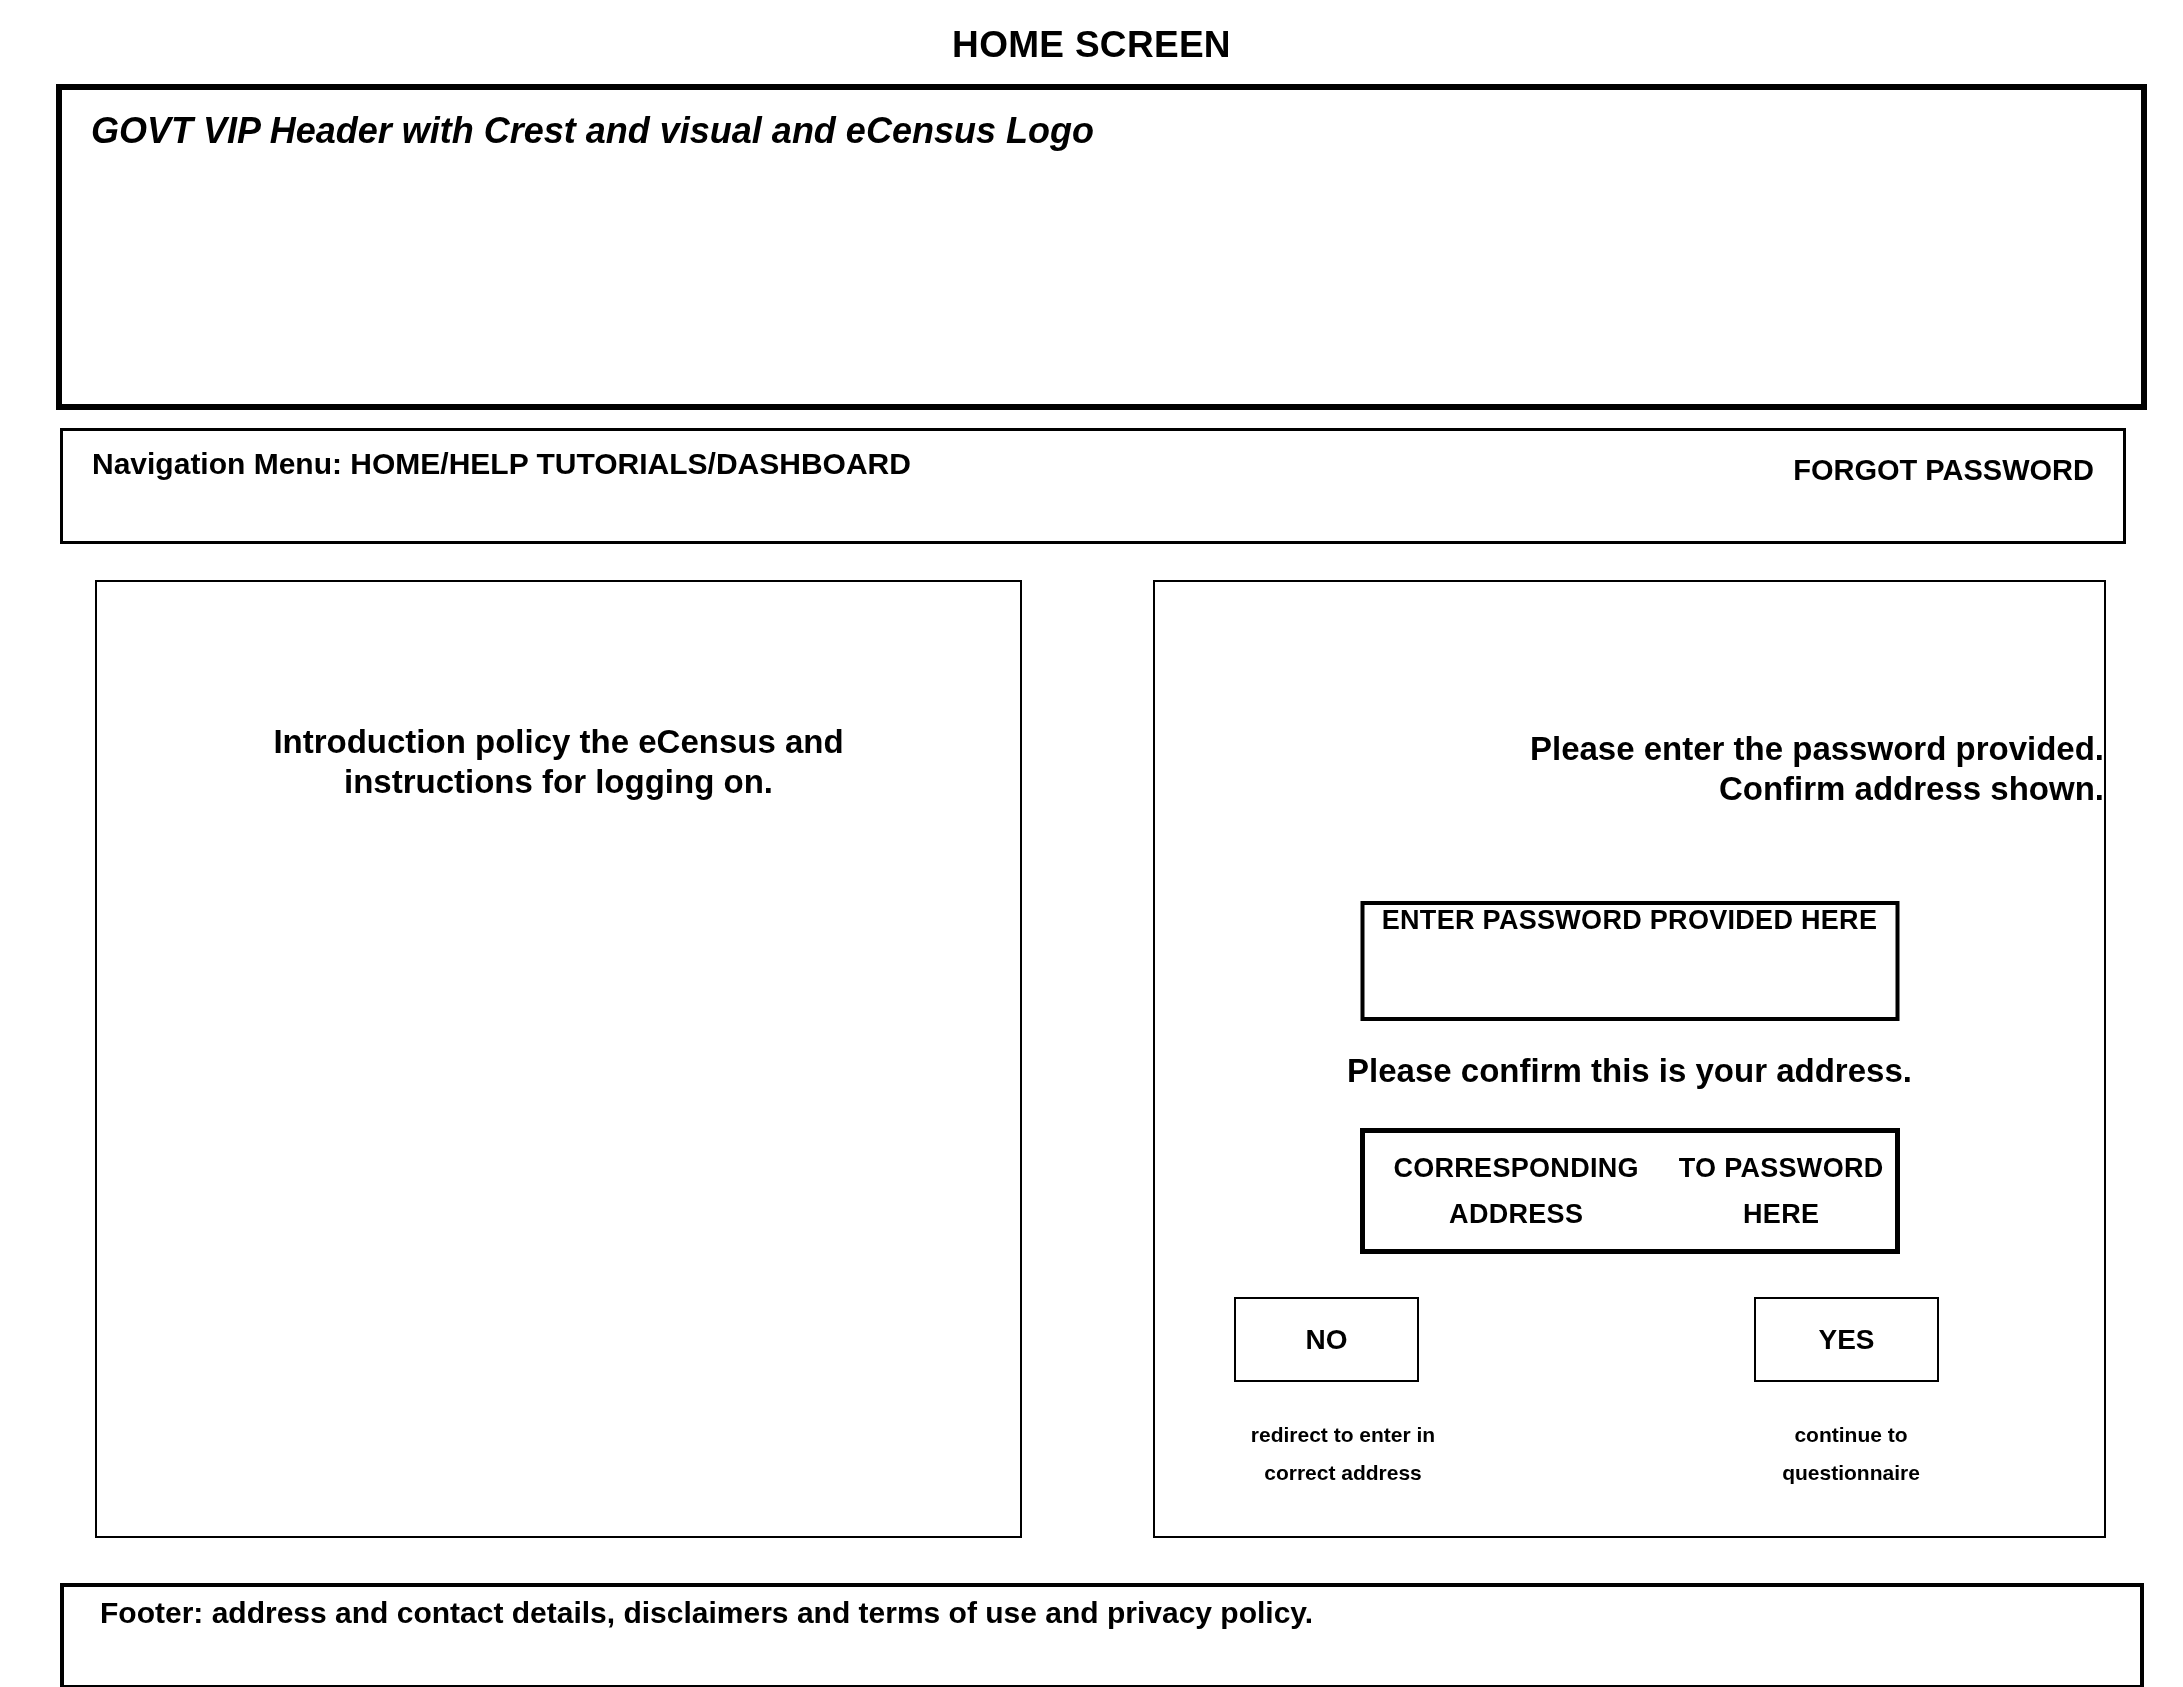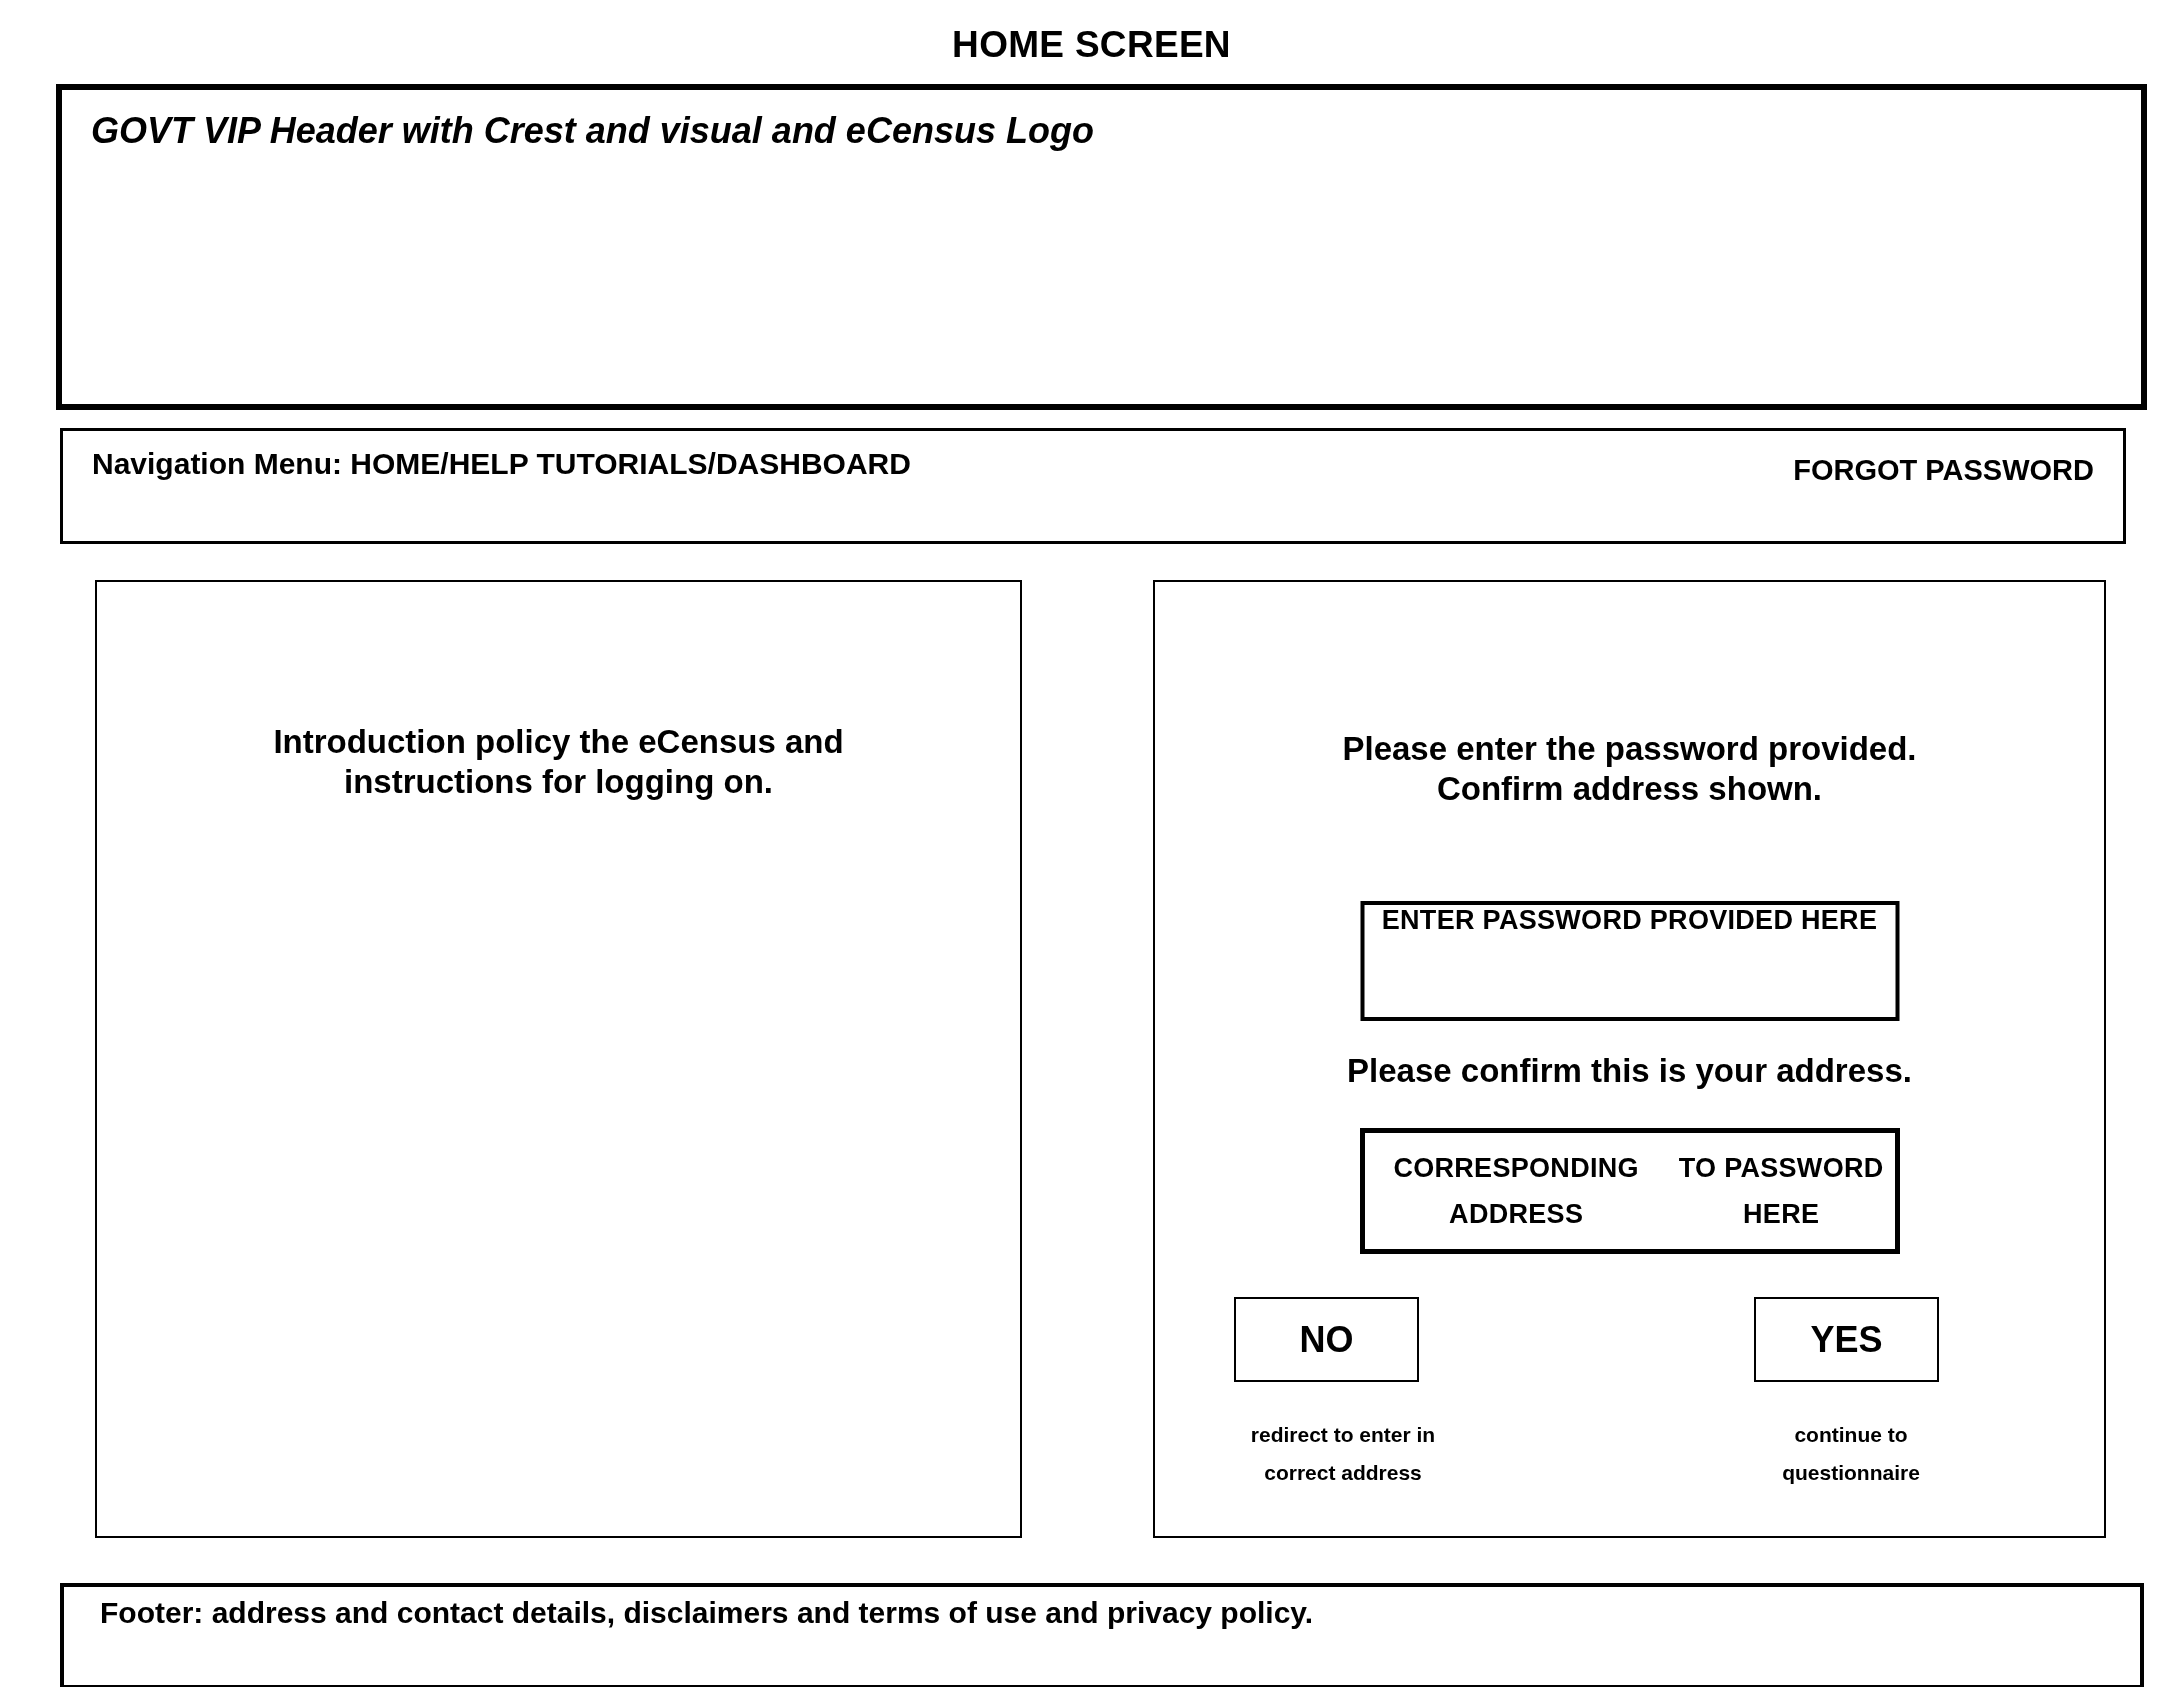--- a/index.html
+++ b/index.html
@@ -45,21 +45,21 @@
   .panel-left  { left: 95px;  width: 927px; }
   .panel-right { left: 1153px; width: 953px; }
 
   .intro-text {
     position: absolute; top: 140px; left: 0; width: 100%;
     text-align: center; font-size: 33px; line-height: 40px;
   }
 
   .login-heading {
     position: absolute; top: 147px; left: 0; width: 100%;
-    text-align: center; font-size: 33px; line-height: 40px;
+    text-align: right; font-size: 33px; line-height: 40px;
   }
 
   .password-box {
     position: absolute; top: 319px; left: 50%; transform: translateX(-50%);
     width: 539px; height: 120px;
     border: 4px solid #000;
     display: flex; align-items: flex-start; justify-content: center;
     font-size: 27px; letter-spacing: 0.3px;
     cursor: text;
   }
@@ -74,21 +74,21 @@
     width: 540px; height: 126px;
     border: 5.3px solid #000;
     display: flex; flex-direction: row; justify-content: center; align-items: center;
     text-align: center; font-size: 27px; line-height: 46px; letter-spacing: 0.3px;
   }
 
   .choice-btn {
     position: absolute; top: 715px;
     width: 185px; height: 85px;
     border: 2.6px solid #000; background: #fff;
-    font-family: inherit; font-weight: bold; font-size: 36px; color: #000;
+    font-family: inherit; font-weight: bold; font-size: 28px; color: #000;
     display: flex; align-items: center; justify-content: center;
     cursor: pointer;
   }
   .btn-no  { left: 79px; }
   .btn-yes { left: 599px; }
 
   .choice-caption {
     position: absolute; top: 834px;
     width: 304px; text-align: center;
     font-size: 21px; line-height: 38px;

